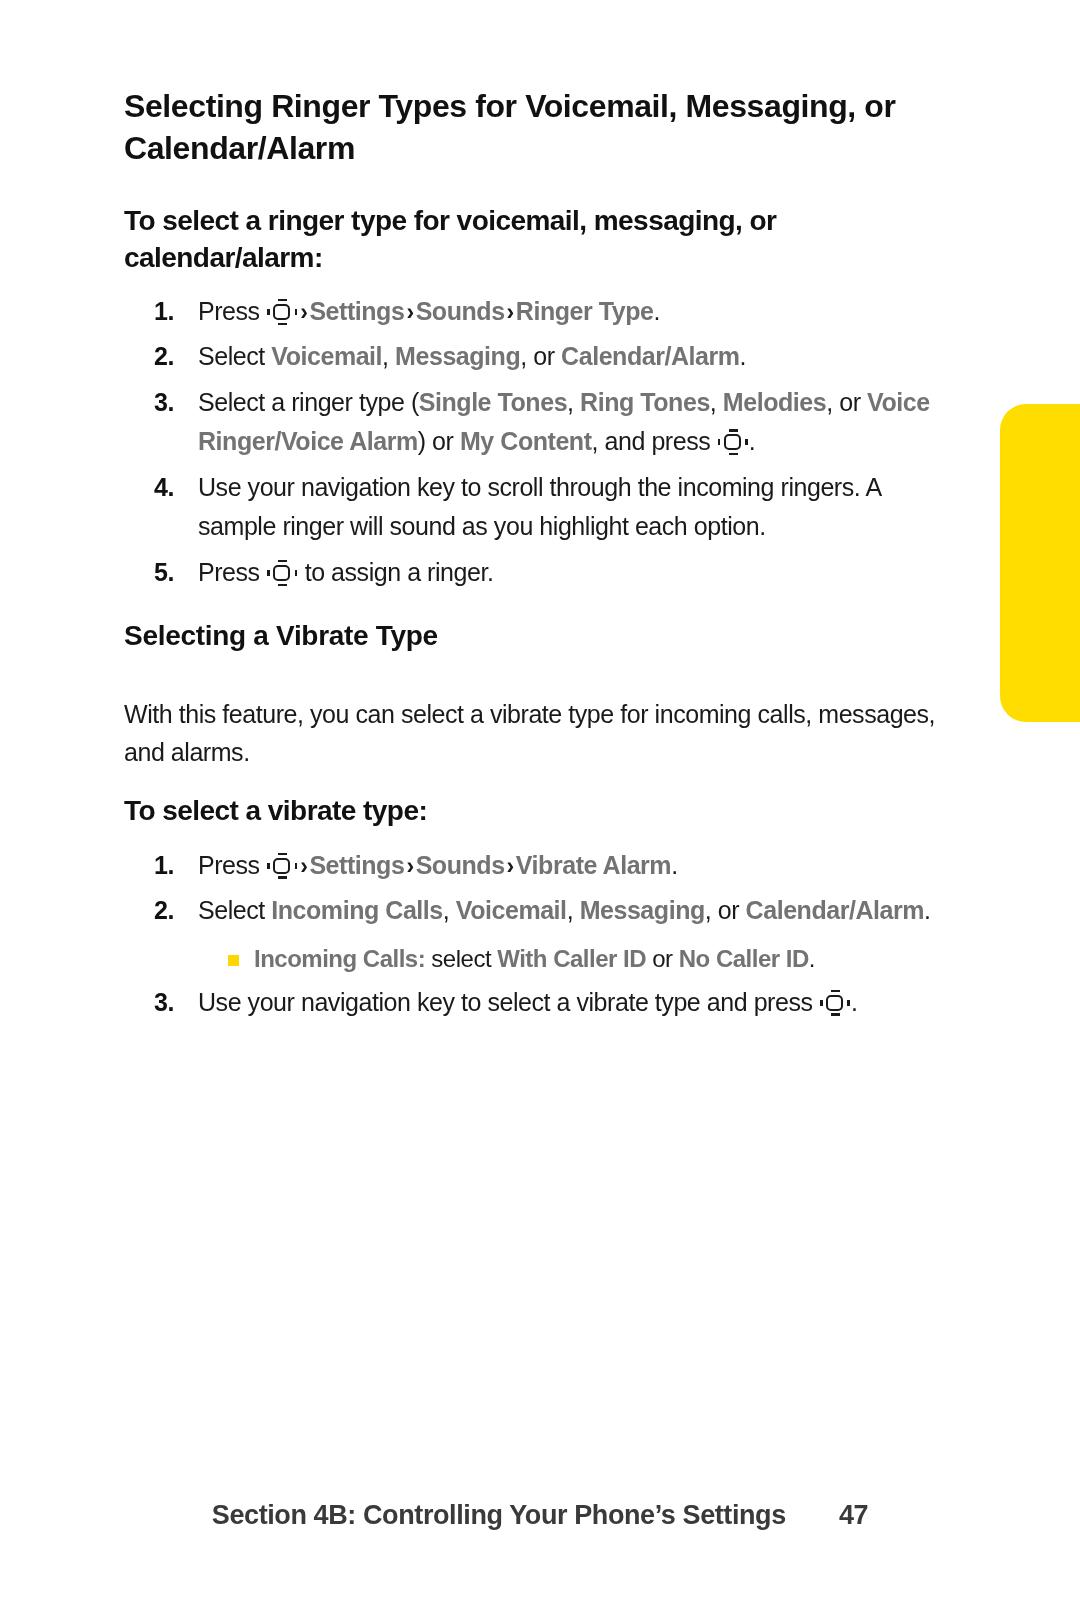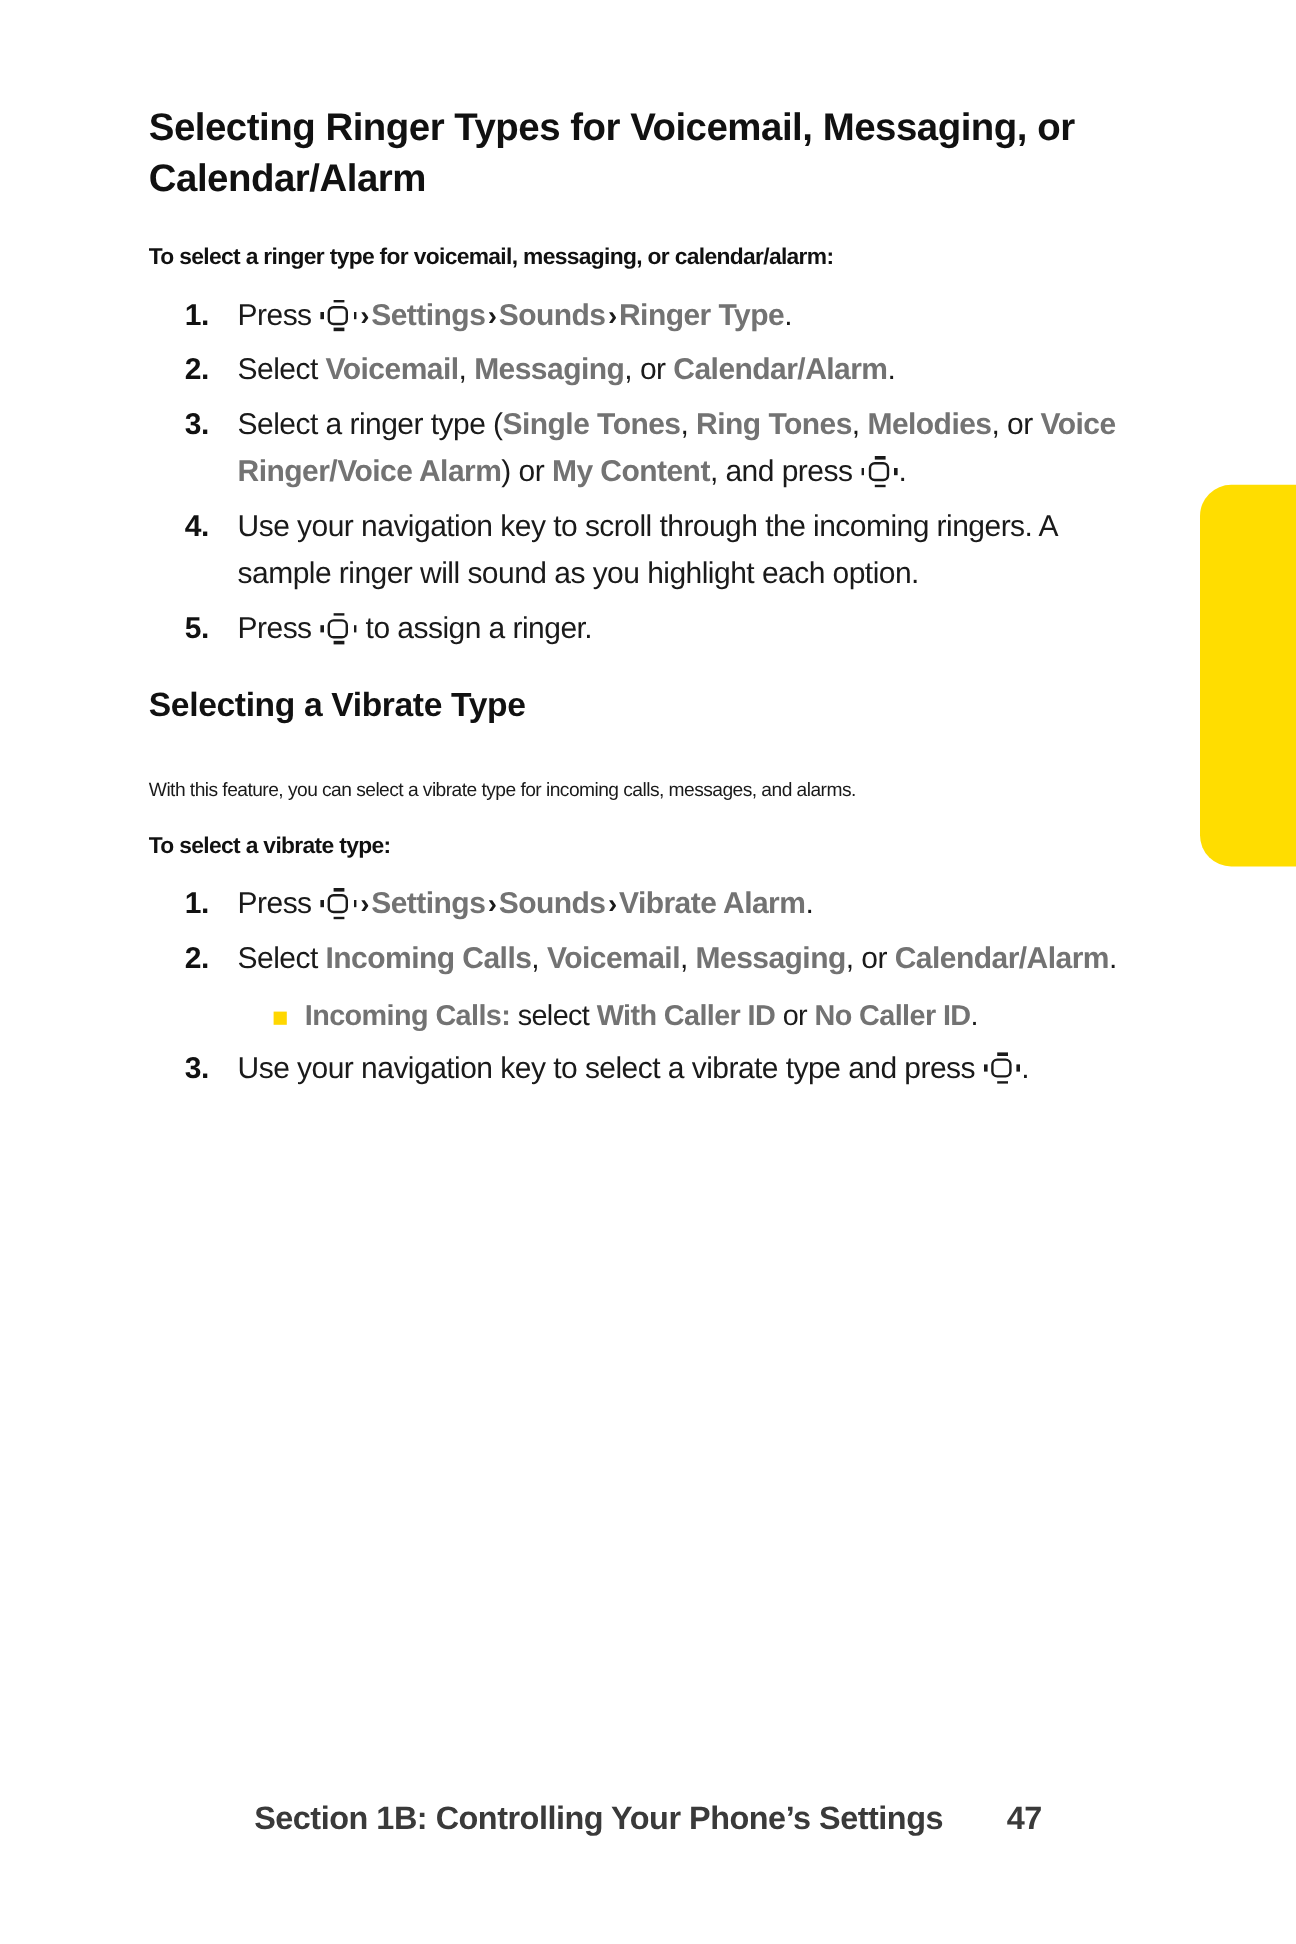--- a/index.html
+++ b/index.html
@@ -52,30 +52,30 @@
   h2.sub-title {
     font-size: 28px;
     line-height: 1.25;
     font-weight: bold;
     margin: 0 0 42px 0;
     letter-spacing: -0.3px;
     color: #111111;
   }
 
   .lead-in {
-    font-size: 19px;
+    font-size: 28px;
     line-height: 1.3;
     font-weight: bold;
     margin: 0 0 16px 0;
     letter-spacing: -0.55px;
     color: #111111;
   }
 
   p.body-text {
-    font-size: 16px;
+    font-size: 25px;
     line-height: 1.52;
     margin: 0 0 22px 0;
     letter-spacing: -0.45px;
     color: #1a1a1a;
   }
 
   ol.steps {
     list-style: none;
     margin: 0 0 26px 0;
     padding: 0;
@@ -219,17 +219,17 @@
         <li class="cond"><span class="num">3.</span><span>Use your navigation key to select a vibrate type and press <span class="navkey"><span class="tick t-up"></span><span class="tick t-left"></span><span class="kbody"></span><span class="tick t-right"></span><span class="tick t-down"></span></span>.</span></li>
       </ol>
 
   </div>
 
   <div id="side-tab" style="background: rgb(255, 221, 0);">
     
   </div>
 
   <div id="footer">
-    <span class="foot-title cond">Section 1B: Controlling Your Phone’s Settings</span>
+    <span class="foot-title cond">Section 4B: Controlling Your Phone’s Settings</span>
     <span class="foot-page cond">47</span>
   </div>
 
 </div>
 
 </body></html>

